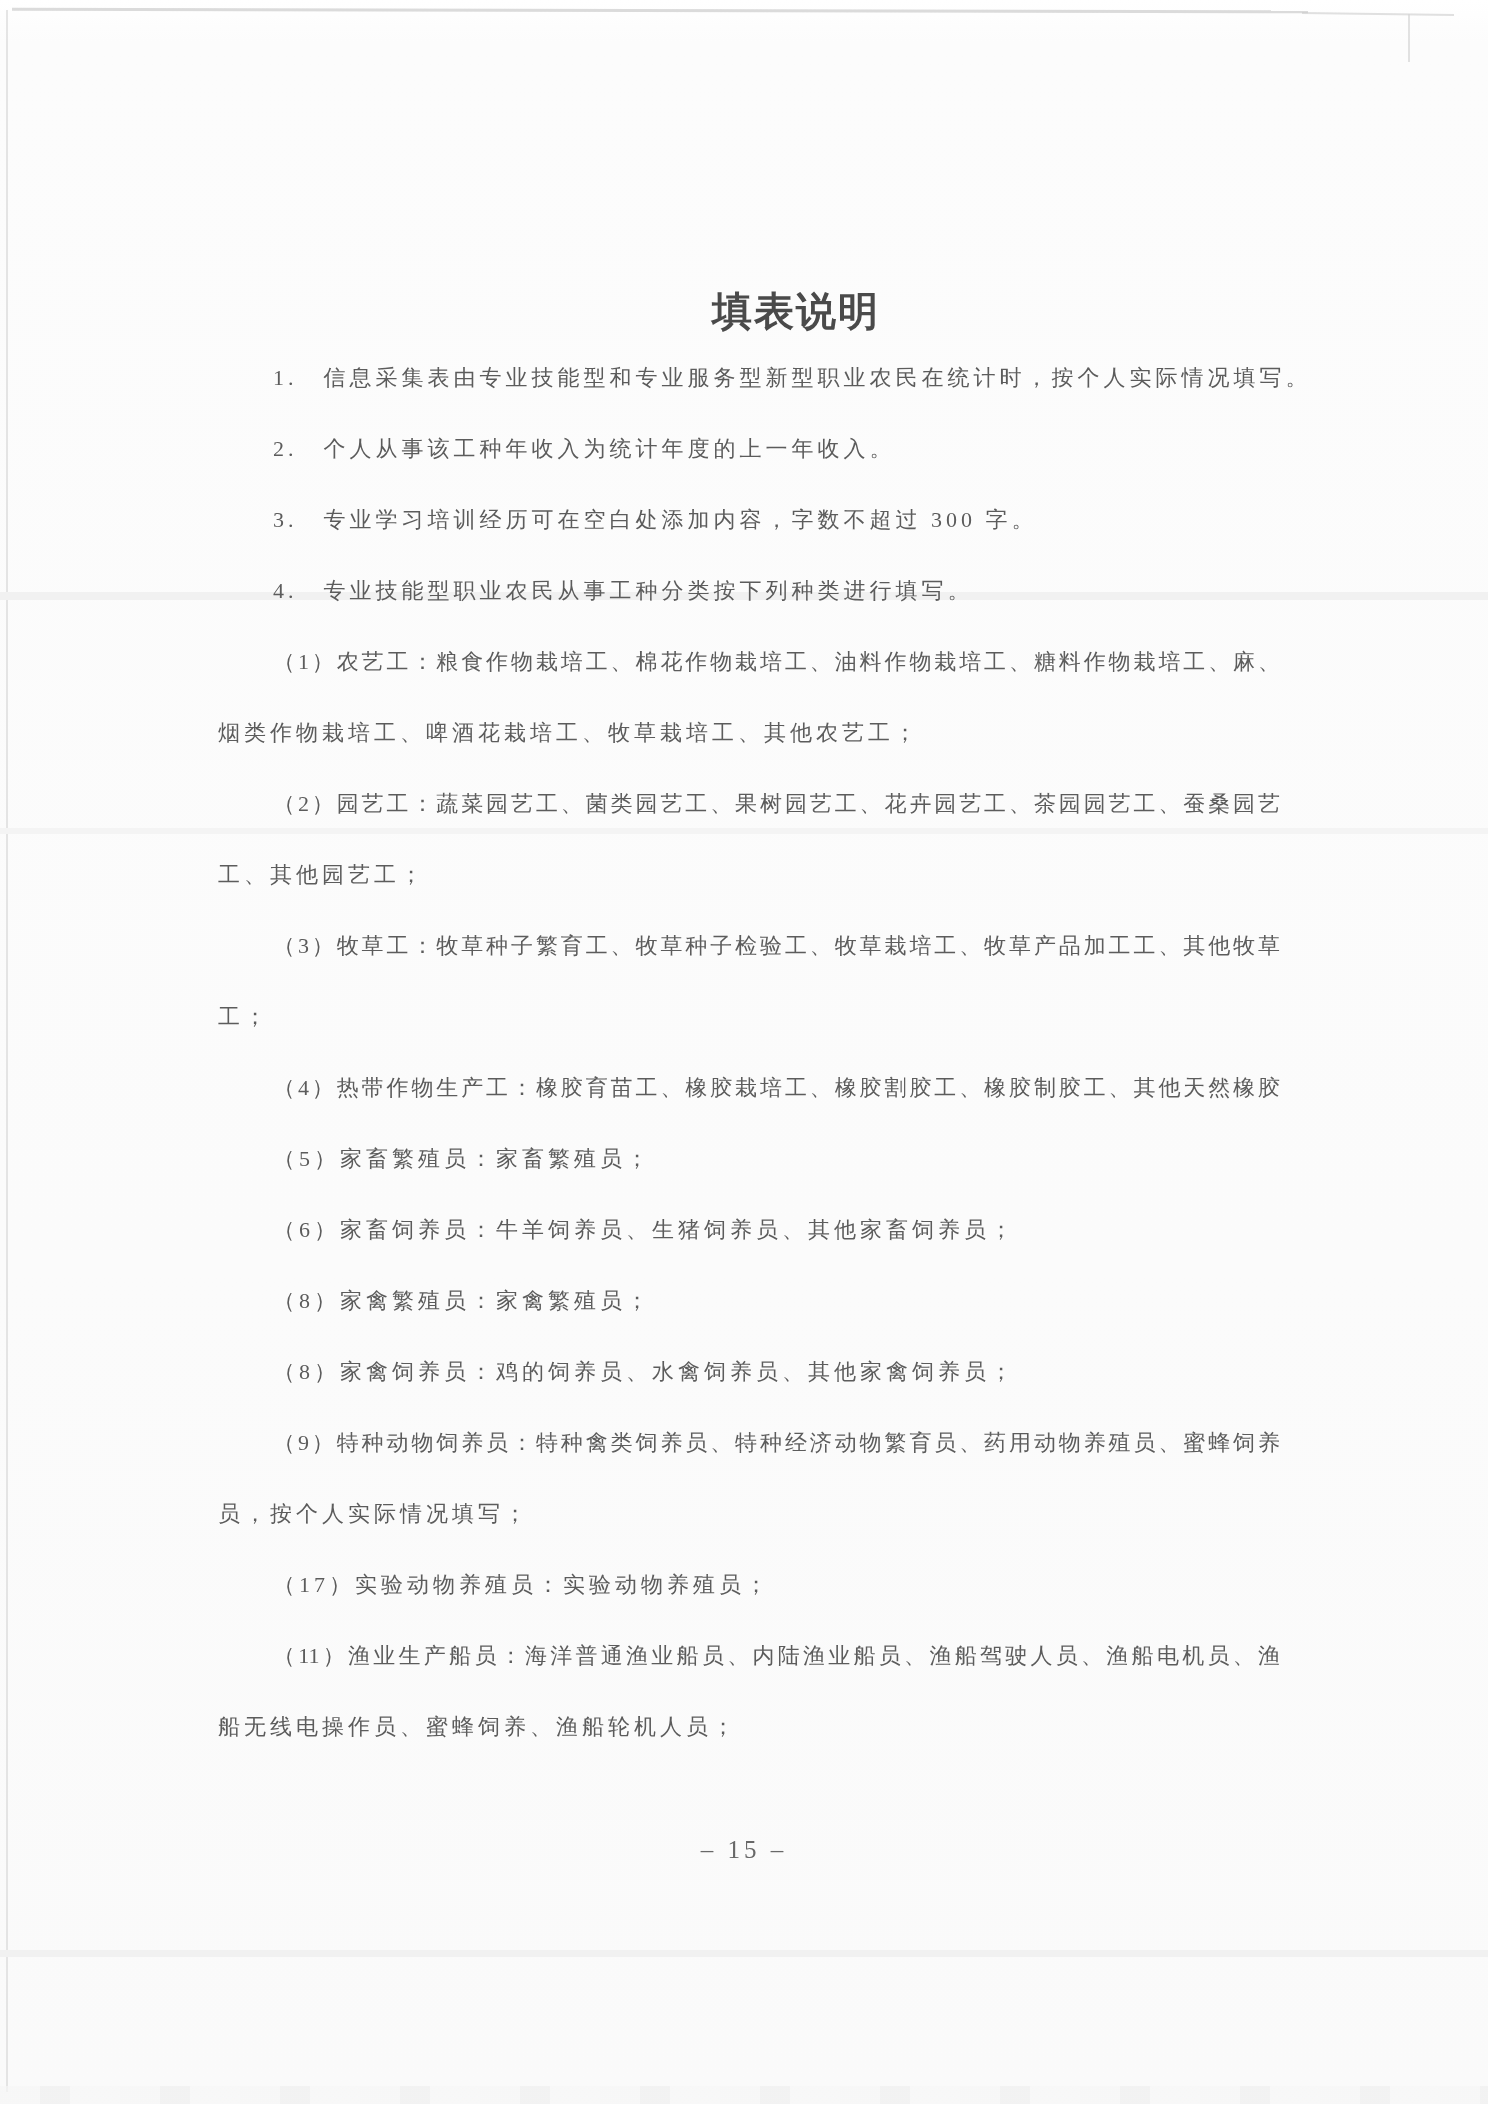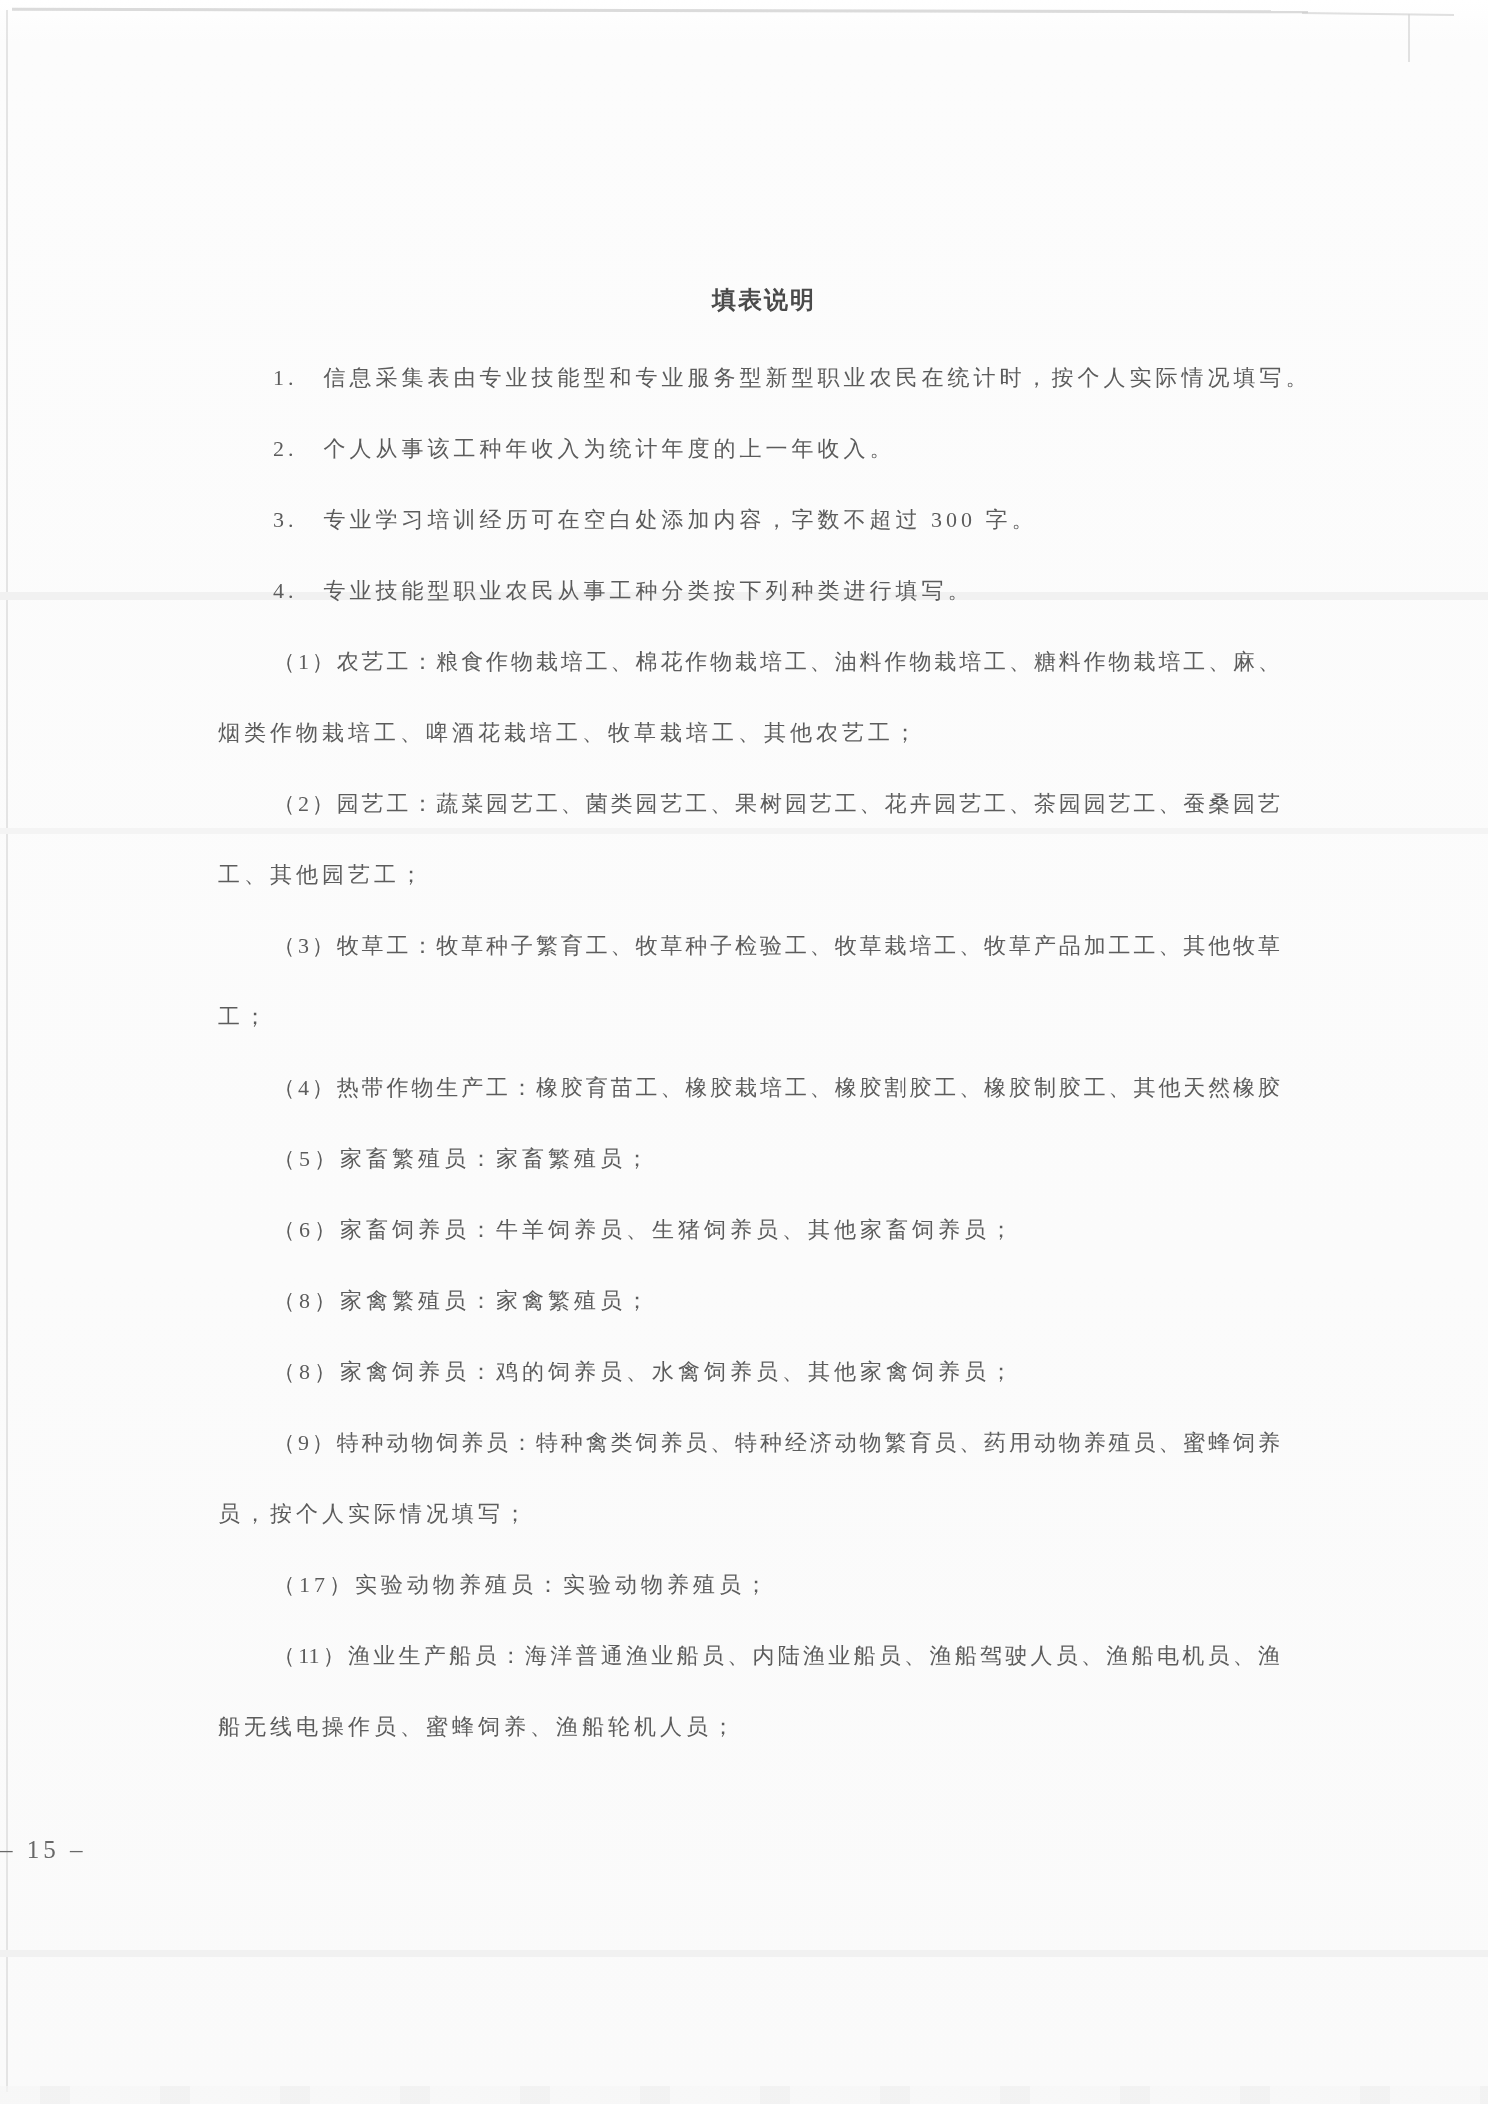--- a/index.html
+++ b/index.html
@@ -46,21 +46,21 @@
     background: repeating-linear-gradient(90deg,
       #f6f6f6 0 40px, #efefef 40px 70px, #f7f7f7 70px 120px);
     opacity: .7;
   }
 
   
   .doc-title {
     position: absolute;
     left: 712px;
     top: 284px;
-    font-size: 24px;
+    font-size: 40px;
     font-weight: 700;
     letter-spacing: 2px;
     color: #4a4a4a;
     white-space: nowrap;
   }
 
   
   .text-block {
     position: absolute;
     left: 218px;
@@ -83,20 +83,21 @@
     text-align: justify;
     text-align-last: justify;
   }
 
   
   .page-number {
     position: absolute;
     left: 0;
     top: 1836px;
     width: 1488px;
+    text-align: center;
     font-size: 25px;
     letter-spacing: 4px;
     color: #686868;
   }
 </style>
 </head>
 <body>
 
 <div class="sheet"></div>
 

